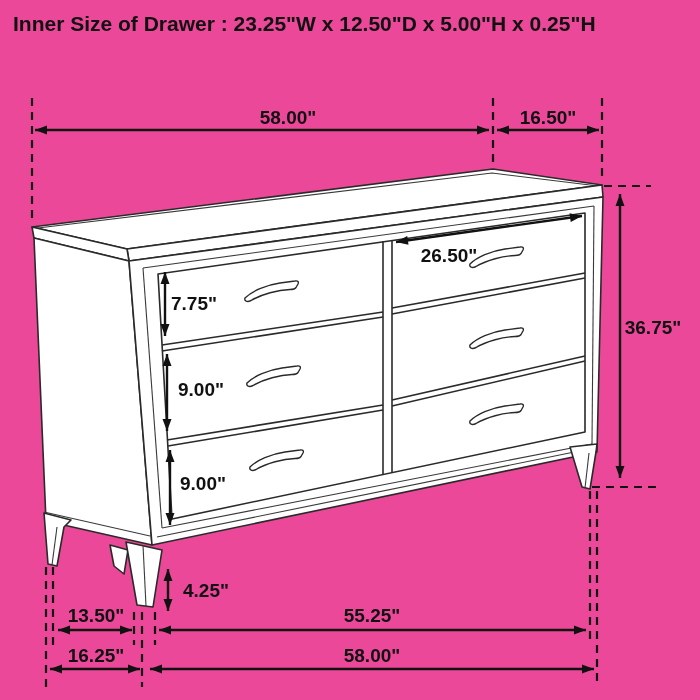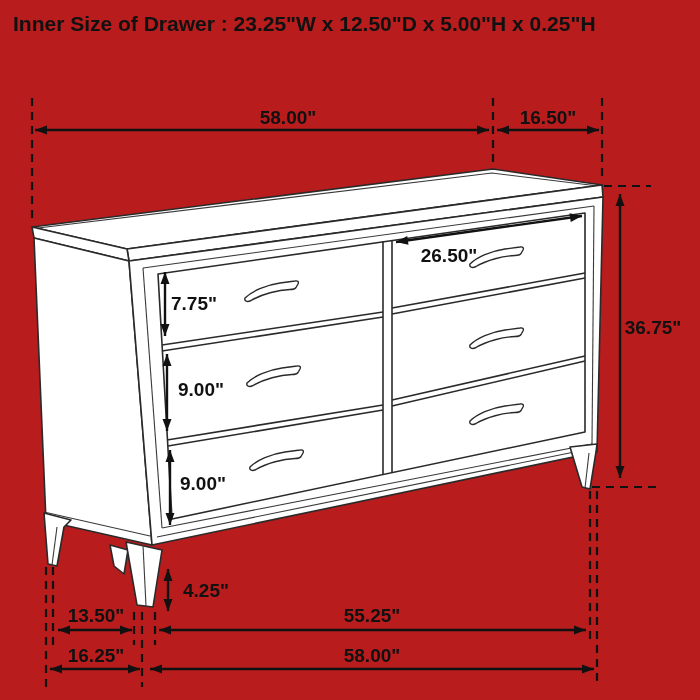--- a/index.html
+++ b/index.html
@@ -1,16 +1,16 @@
 <!DOCTYPE html>
 <html><head>
 <meta charset="utf-8">
 <style>
   html,body{margin:0;padding:0;background:#ffffff;}
-  .stage{position:relative;width:700px;height:700px;background:#b91c1c;overflow:hidden;}
+  .stage{position:relative;width:700px;height:700px;background:#ec4899;overflow:hidden;}
   svg{display:block;}
   .dim-label{
     font-family:"Liberation Sans",sans-serif;
     font-weight:700;
     font-size:19px;
     fill:#111;
     text-anchor:middle;
   }
   .title-label{
     font-family:"Liberation Sans",sans-serif;

